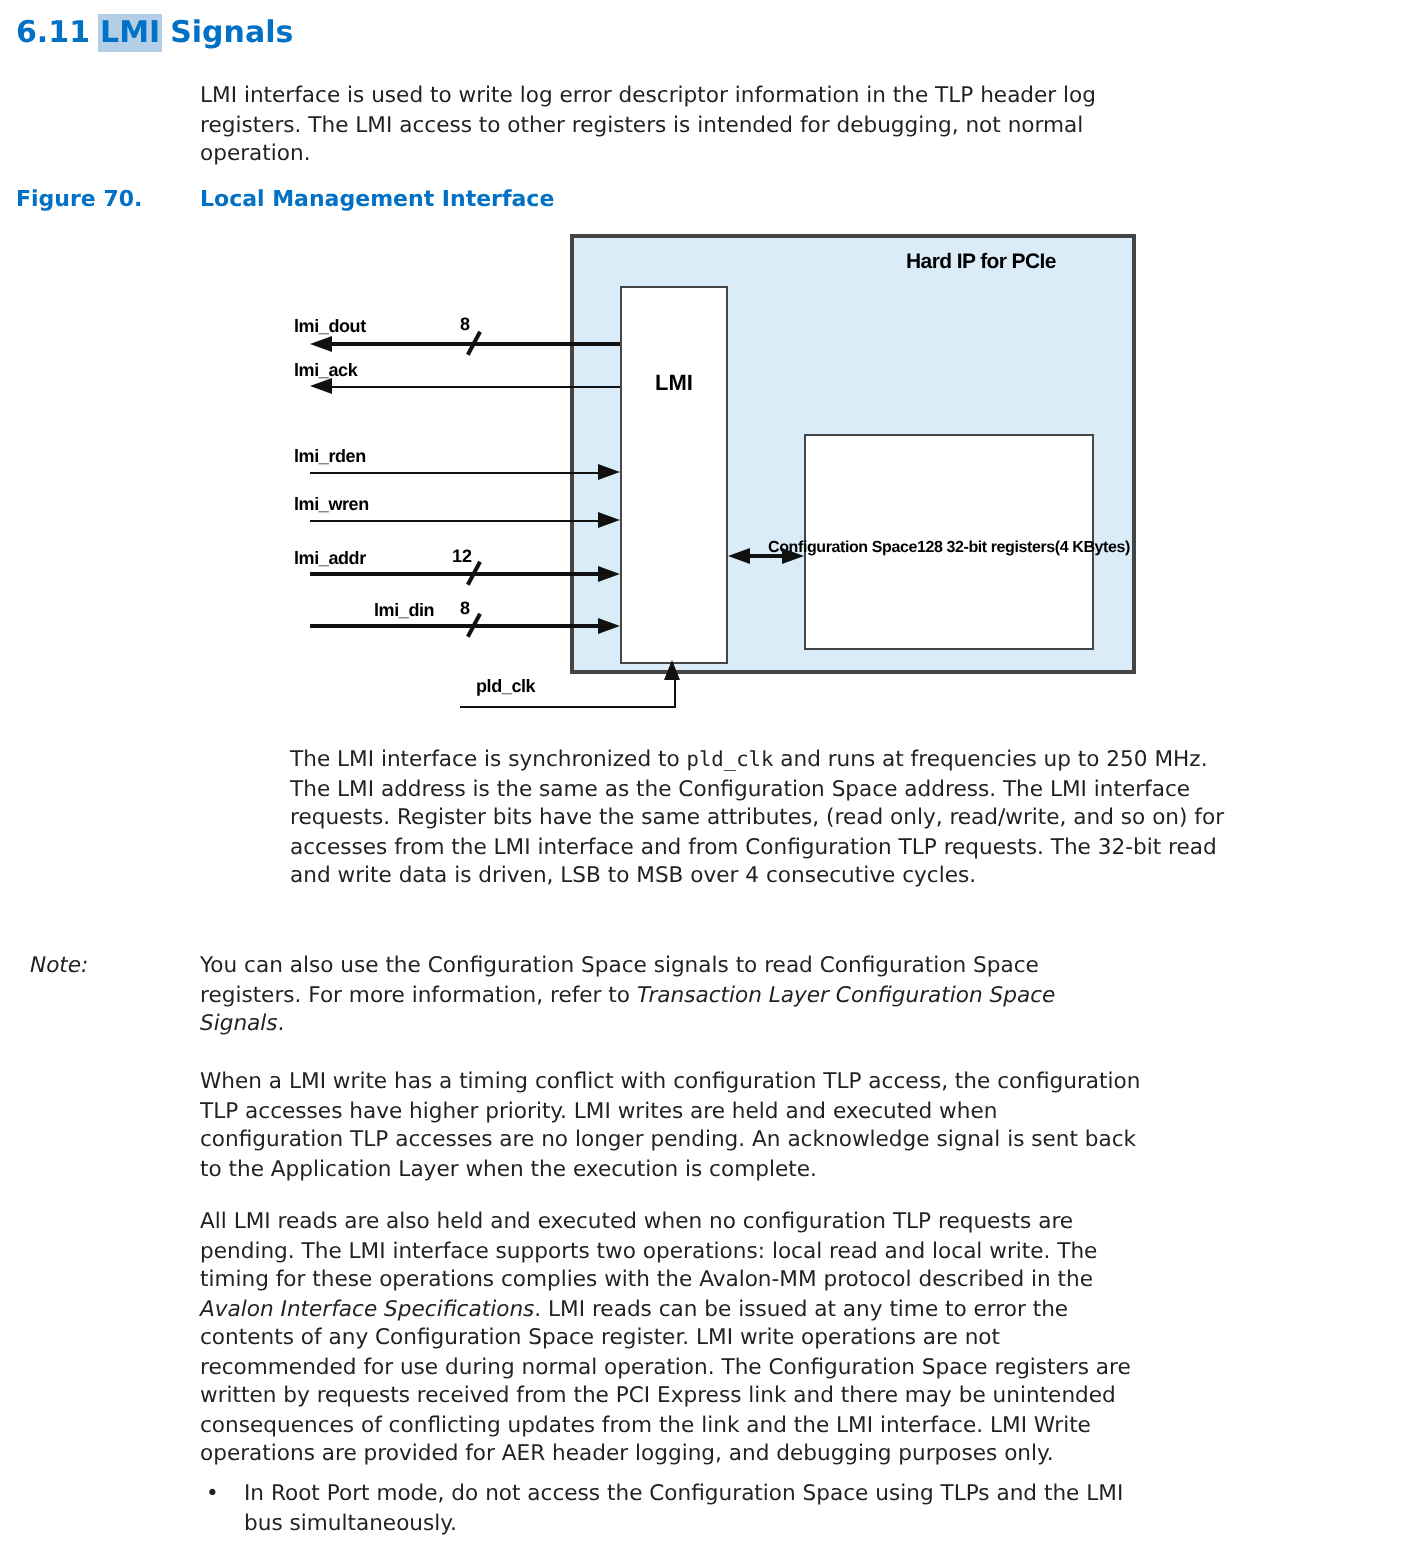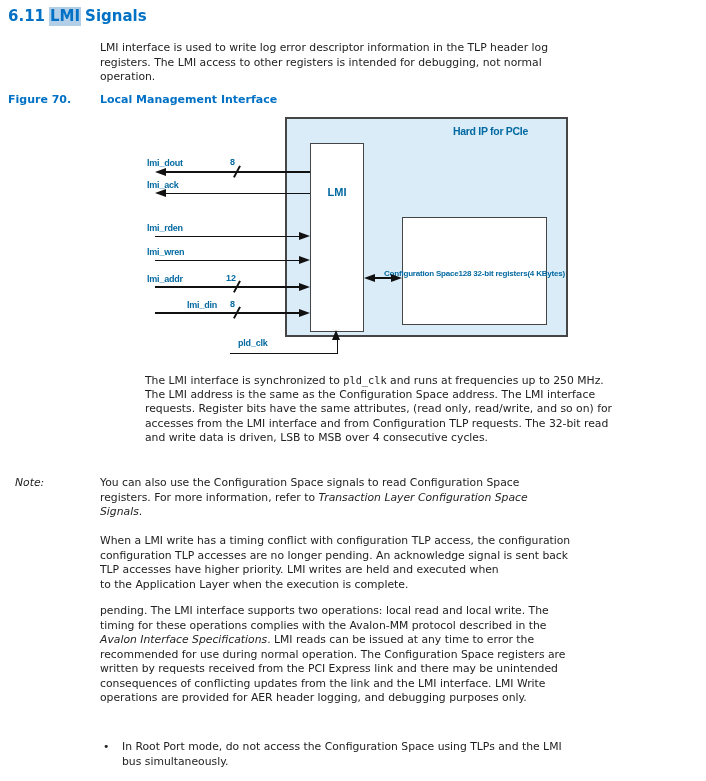--- a/index.html
+++ b/index.html
@@ -28,21 +28,21 @@
     font-style:italic;line-height:14.5px;white-space:pre;}
   .bullet-marker{position:absolute;left:103px;top:740px;font-size:10.8px;line-height:14.5px;}
   .bullet-text{left:122px;top:740px;}
   .p-intro{top:41px;}
   .p-sync{top:373px;margin-left:45px;}
   .p-note{top:476px;}
   .p-conflict{top:534px;}
   .p-reads{top:604px;}
   
   .diagram{position:absolute;left:100px;top:112px;width:540px;height:258px;
-    font-family:"Liberation Sans",sans-serif;color:#0369a1;}
+    font-family:"Liberation Sans",sans-serif;color:#000000;}
   .dbox{position:absolute;box-sizing:border-box;border:2px solid #454545;}
   .hardip-box{left:185px;top:5px;width:283px;height:220px;background:#d9ecf8;}
   .lmi-box{left:210px;top:31px;width:54px;height:189px;background:#ffffff;border:1.5px solid #454545;}
   .config-box{left:302px;top:105px;width:145px;height:108px;background:#ffffff;border:1.5px solid #454545;
     display:flex;flex-direction:row;align-items:center;justify-content:center;padding-top:4px;}
   .hardip-label{position:absolute;left:353px;top:13px;font-size:10.5px;font-weight:bold;
     letter-spacing:-0.3px;white-space:pre;}
   .lmi-label{position:absolute;left:210px;top:74px;width:54px;text-align:center;
     font-size:11px;font-weight:bold;}
   .config-line{font-size:8px;font-weight:bold;line-height:11px;letter-spacing:-0.2px;
@@ -138,29 +138,31 @@
 
   <div class="notelabel">Note:</div>
   <div class="para p-note">
       <div class="tline"><span>You can also use the Configuration Space signals to read Configuration Space</span></div>
       <div class="tline"><span>registers. For more information, refer to </span><span class="s-em">Transaction Layer Configuration Space</span></div>
       <div class="tline"><span class="s-em">Signals</span><span>.</span></div>
     </div>
 
   <div class="para p-conflict">
       <div class="tline"><span>When a LMI write has a timing conflict with configuration TLP access, the configuration</span></div>
+      <div class="tline"><span>TLP accesses have higher priority. LMI writes are held and executed when</span></div>
       <div class="tline"><span>configuration TLP accesses are no longer pending. An acknowledge signal is sent back</span></div>
-      <div class="tline"><span>TLP accesses have higher priority. LMI writes are held and executed when</span></div>
       <div class="tline"><span>to the Application Layer when the execution is complete.</span></div>
     </div>
 
   <div class="para p-reads">
+      <div class="tline"><span>All LMI reads are also held and executed when no configuration TLP requests are</span></div>
       <div class="tline"><span>pending. The LMI interface supports two operations: local read and local write. The</span></div>
       <div class="tline"><span>timing for these operations complies with the Avalon-MM protocol described in the</span></div>
       <div class="tline"><span class="s-em">Avalon Interface Specifications</span><span>. LMI reads can be issued at any time to error the</span></div>
+      <div class="tline"><span>contents of any Configuration Space register. LMI write operations are not</span></div>
       <div class="tline"><span>recommended for use during normal operation. The Configuration Space registers are</span></div>
       <div class="tline"><span>written by requests received from the PCI Express link and there may be unintended</span></div>
       <div class="tline"><span>consequences of conflicting updates from the link and the LMI interface. LMI Write</span></div>
       <div class="tline"><span>operations are provided for AER header logging, and debugging purposes only.</span></div>
     </div>
 
   <span class="bullet-marker">•</span>
   <div class="para bullet-text">
       <div class="tline"><span>In Root Port mode, do not access the Configuration Space using TLPs and the LMI</span></div>
       <div class="tline"><span>bus simultaneously.</span></div>

